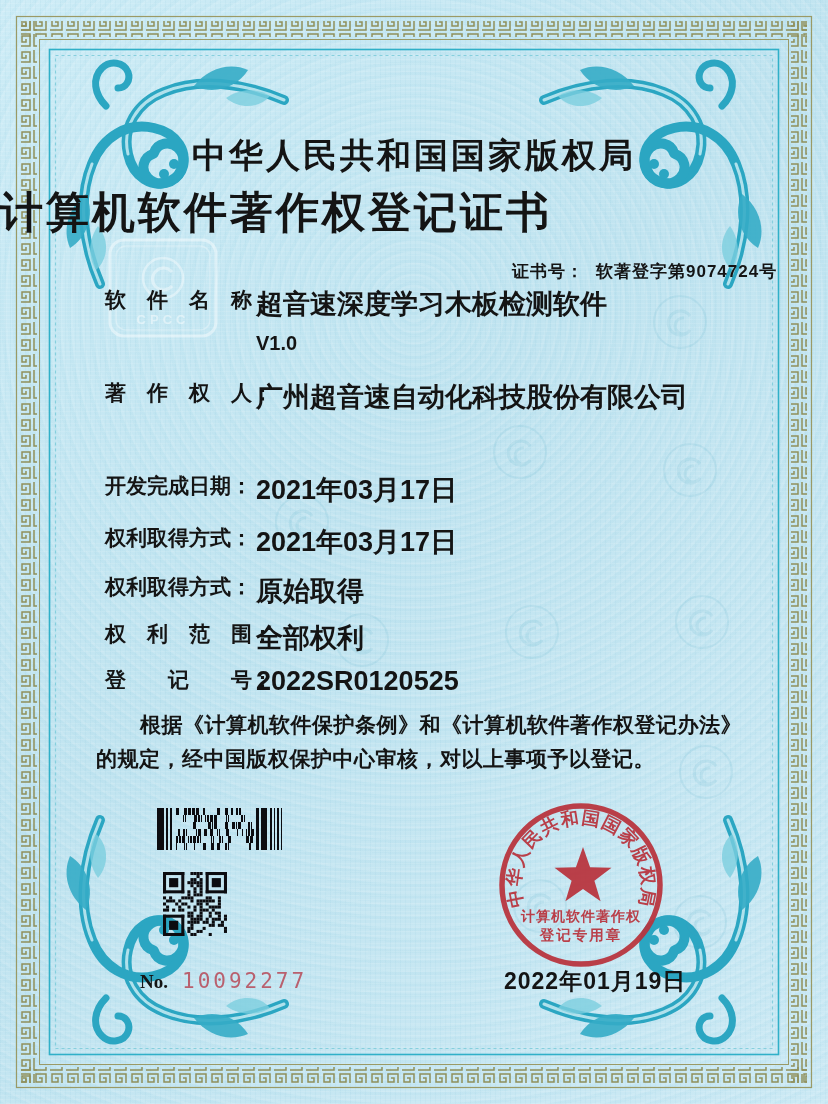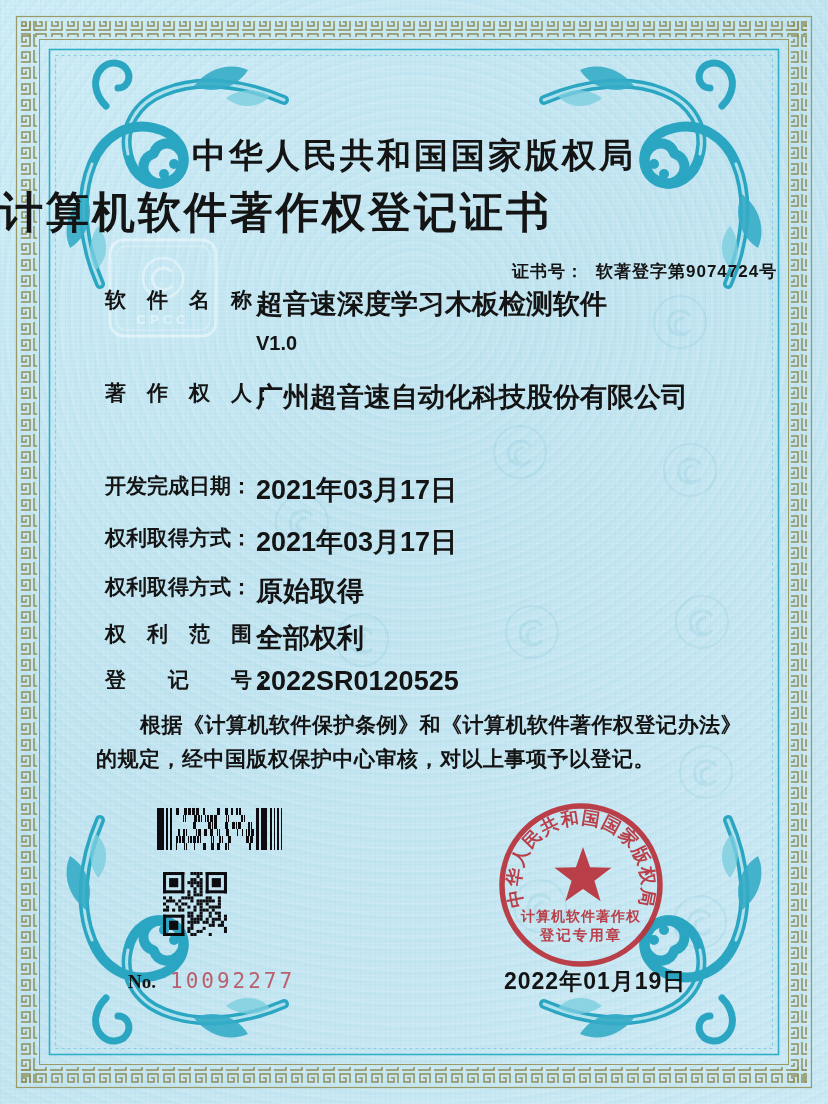--- a/index.html
+++ b/index.html
@@ -15,21 +15,21 @@
   .abs{position:absolute;}
   .title{top:133px;left:0;width:828px;text-align:center;font-size:34px;font-weight:bold;letter-spacing:3px;}
   .subtitle{top:184px;left:0;width:828px;text-align:left;font-size:43px;font-weight:bold;letter-spacing:3px;}
   .certno{top:246px;left:512px;font-size:17px;font-weight:bold;letter-spacing:1px;margin-top:14px;}
   .certno .v{margin-left:12px;}
   .row{left:0;width:828px;}
   .row .lbl{position:absolute;left:95px;font-size:21px;font-weight:bold;white-space:pre;margin-left:10px;}
   .row .val{position:absolute;left:256px;font-size:27px;font-weight:bold;white-space:pre;}
   .row .val2{position:absolute;left:256px;top:30px;font-size:20px;font-weight:bold;margin-top:16px;}
   .statement{top:708px;left:96px;width:652px;font-size:21px;font-weight:600;line-height:34px;text-indent:44px;letter-spacing:.5px;}
-  .serial{top:969px;left:128px;font-size:19px;font-family:"Liberation Serif","DejaVu Serif",serif;font-weight:bold;text-align:right;}
+  .serial{top:969px;left:140px;font-size:19px;font-family:"Liberation Serif","DejaVu Serif",serif;font-weight:bold;text-align:right;}
   .serial .num{font-family:"DejaVu Sans Mono","Liberation Mono",monospace;font-size:21px;color:#b9606e;letter-spacing:3px;margin-left:14px;font-weight:normal;}
   .issue-date{top:966px;left:504px;font-size:23px;font-weight:bold;letter-spacing:1px;z-index:6;}
   .barcode{top:808px;left:157px;width:128px;height:42px;}
   .qrcode{top:872px;left:163px;width:64px;height:64px;}
   .seal{top:800px;left:496px;width:170px;height:170px;z-index:5;opacity:.93;}
   svg text{font-family:"Liberation Sans","DejaVu Sans",sans-serif;}
 </style>
 </head>
 <body>
 

